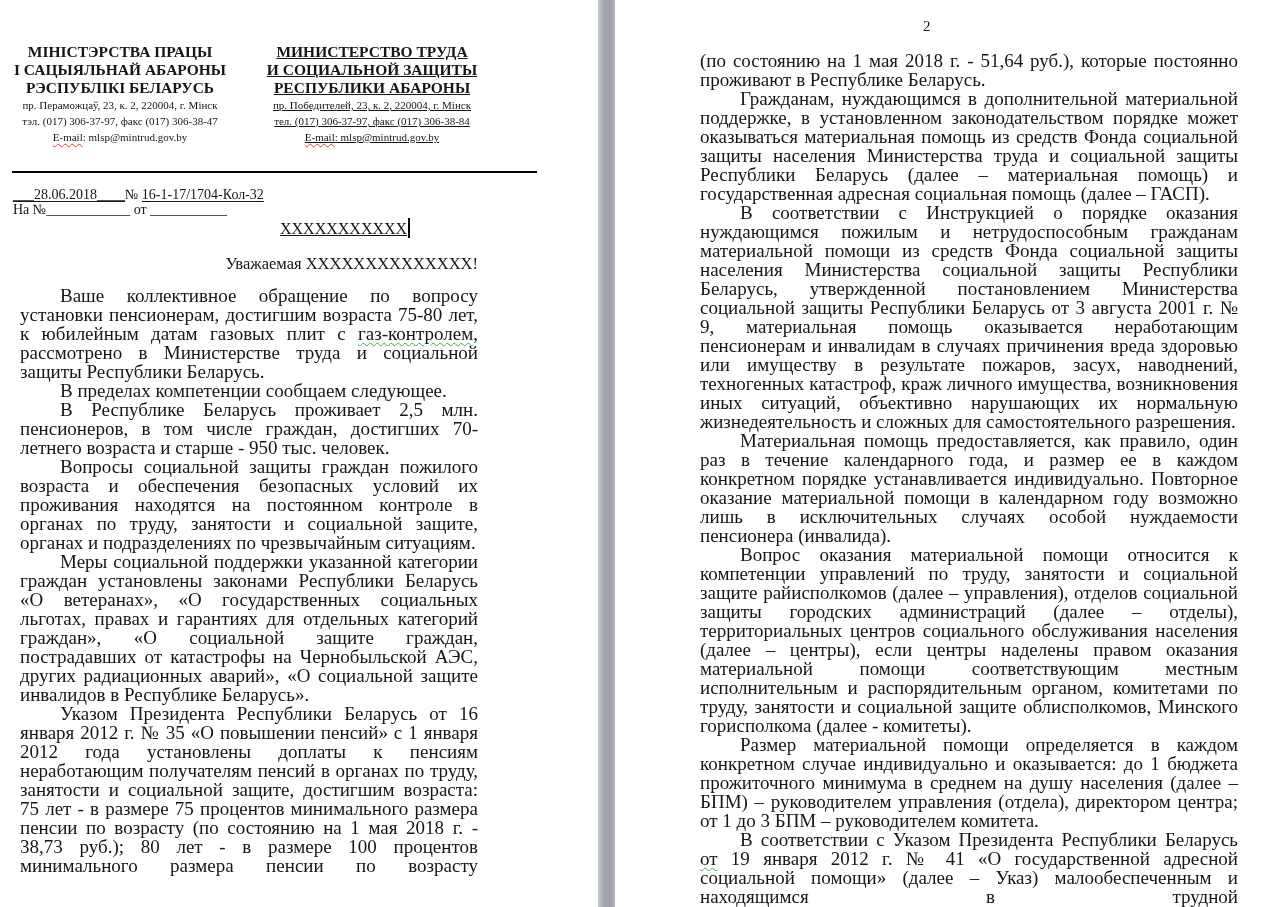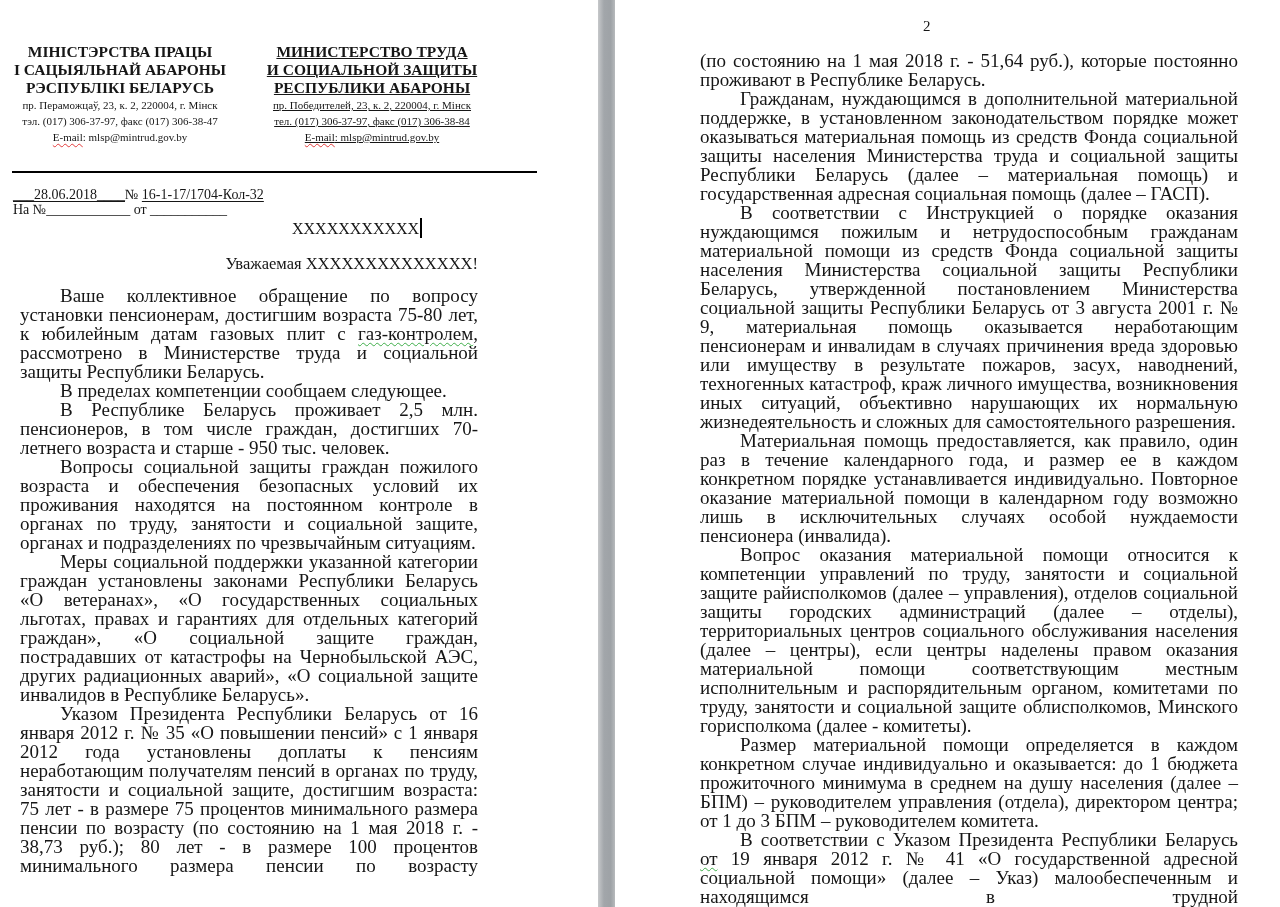--- a/index.html
+++ b/index.html
@@ -26,21 +26,21 @@
   .lh-ru { left:262px; width:220px;text-decoration:underline; }
   .lh-title p { margin:0; font-weight:bold; font-size:15.5px; line-height:18px; white-space:nowrap; }
   .lh-addr { }
   .lh-addr p { margin:0; font-size:11px; line-height:16px; white-space:nowrap; }
 
   .rule { position:absolute; top:171px; left:12px; width:525px; height:0; border-top:2px solid #000; }
 
   .ref { position:absolute; top:187px; left:13px; font-size:14px; line-height:15px; }
   .ref p { margin:0; white-space:nowrap; }
 
-  .addressee { position:absolute; top:218px; left:292px; font-size:16px; white-space:nowrap; }
+  .addressee { position:absolute; top:218px; left:280px; font-size:16px; white-space:nowrap;text-decoration:underline; }
   .caret { display:inline-block; width:2px; height:20px; background:#000; margin-left:1px; vertical-align:-4px; }
 
   .salutation { position:absolute; top:254px; left:20px; width:458px; text-align:right; font-size:16.5px; }
 
   .body-text { font-size:19px; line-height:19px; text-align:justify; }
   .body1 { position:absolute; top:286px; left:20px;  width:458px; }
   .body2 { position:absolute; top:51px;  left:85px;  width:538px; }
   .body-text p { margin:0; }
   .body-text p.indent { text-indent:40px; }
   .body-text p.jlast { text-align-last:justify; }

